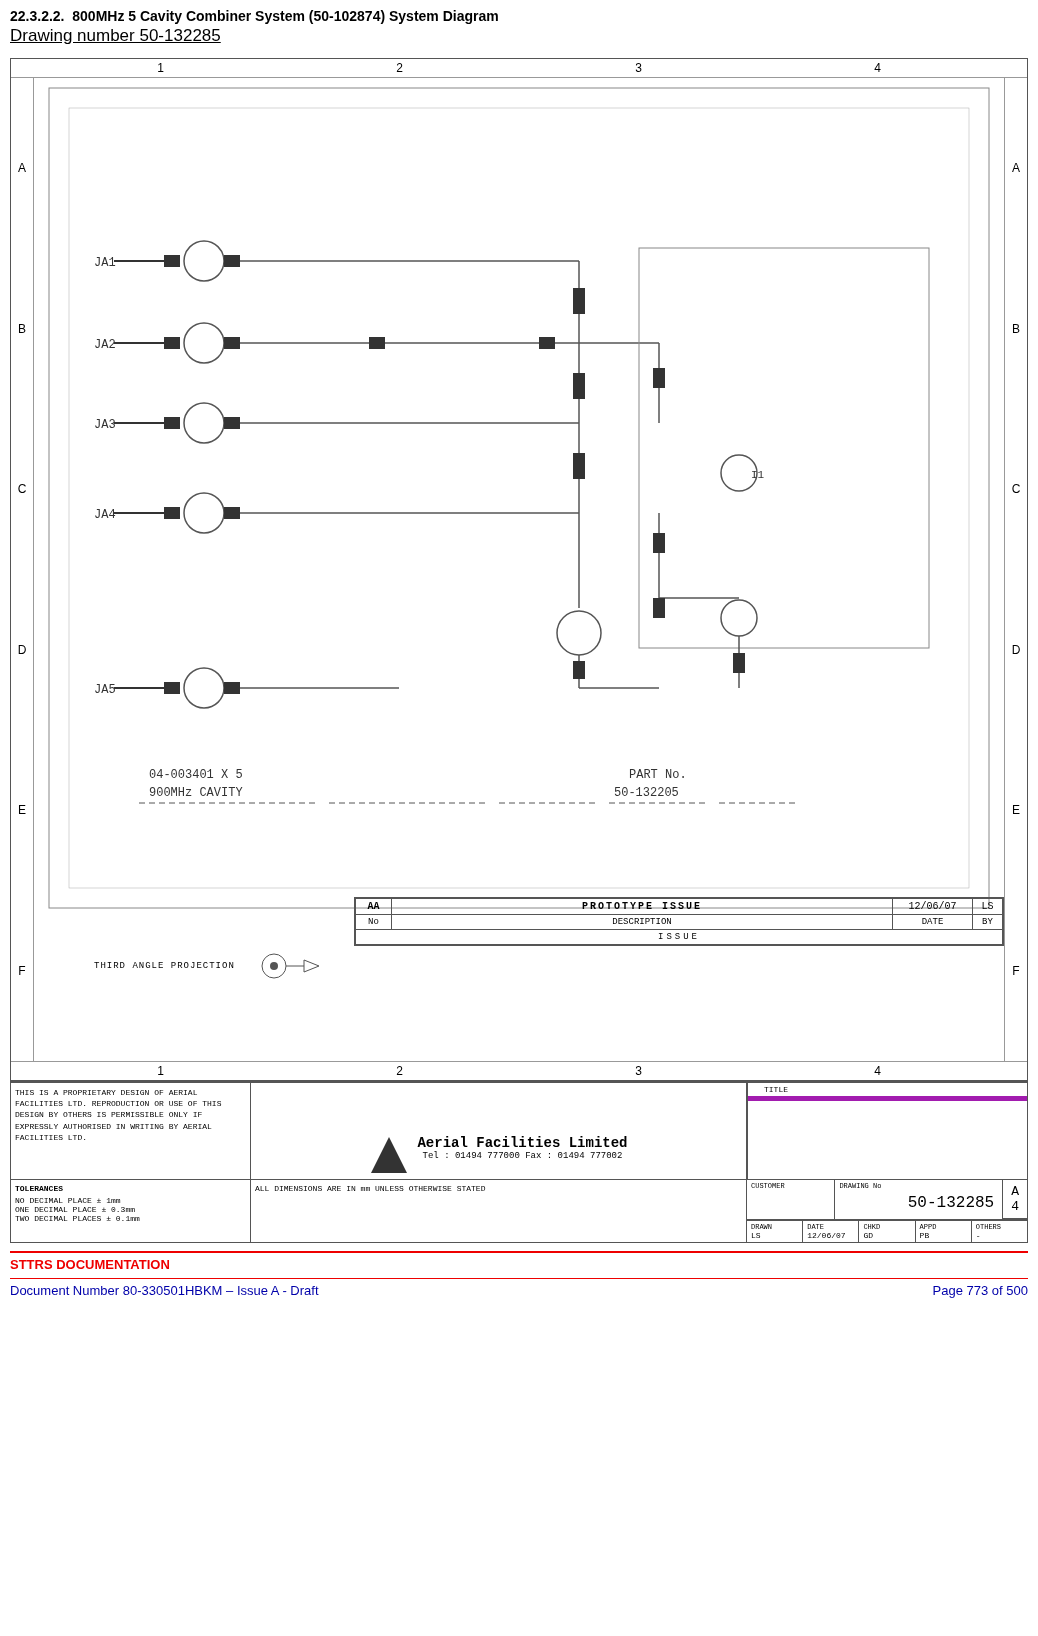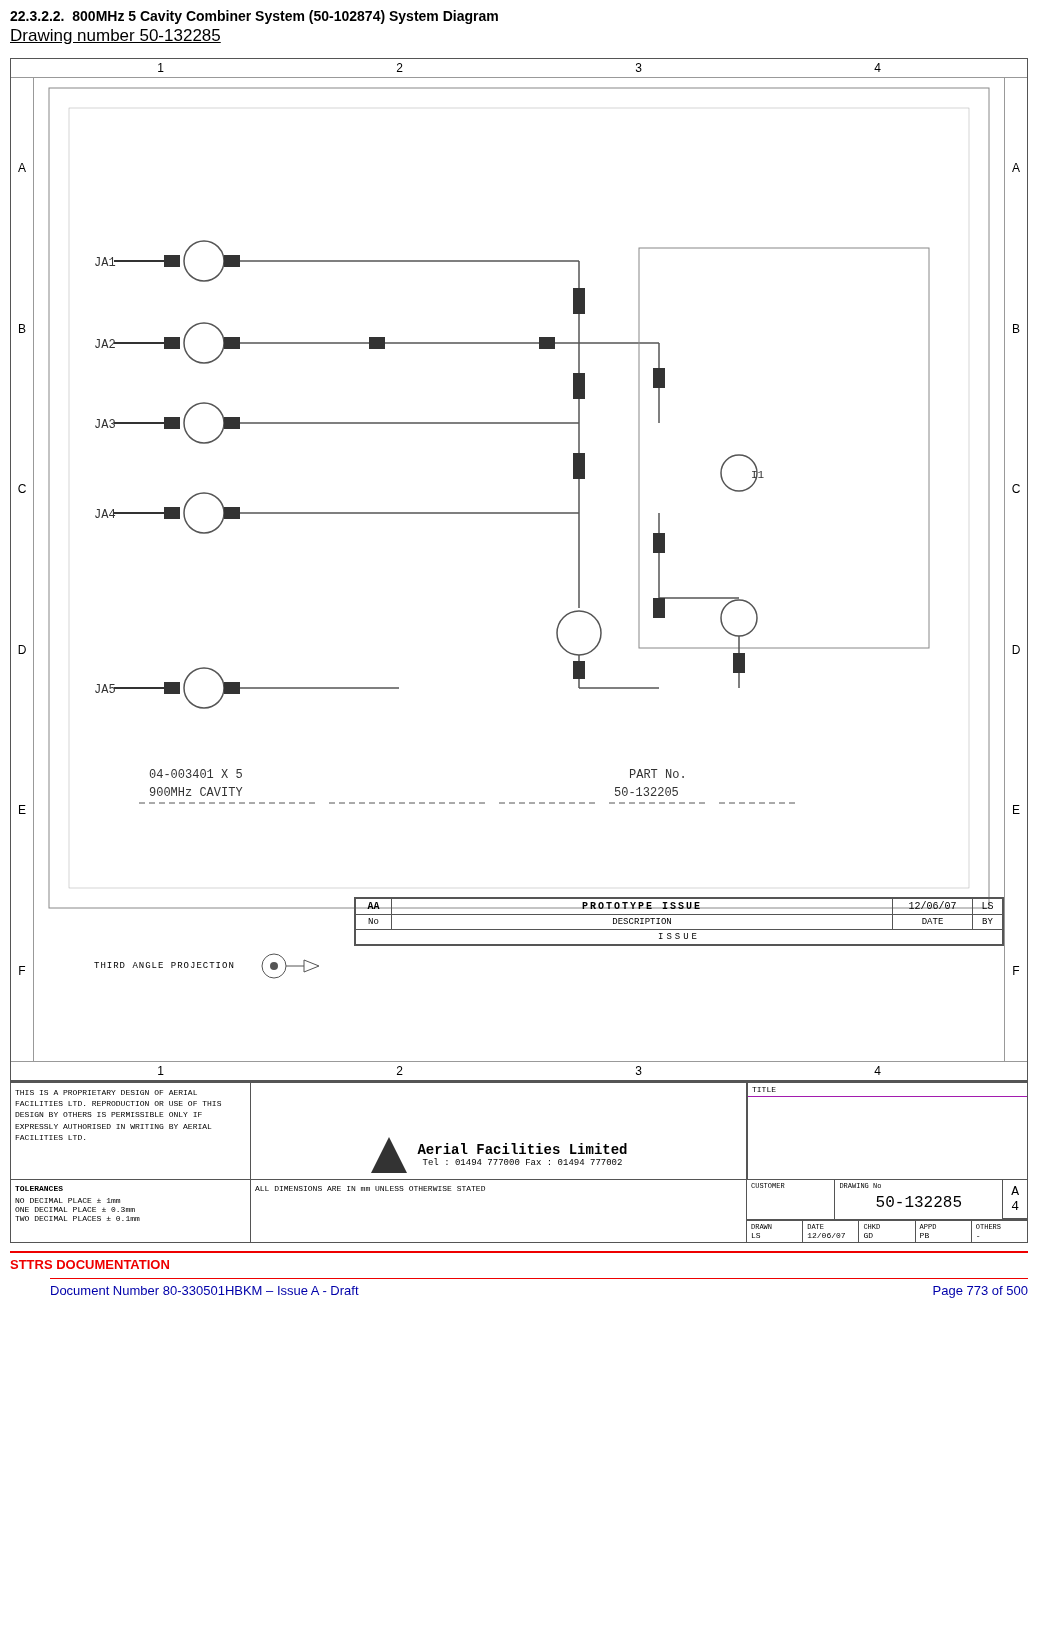--- a/index.html
+++ b/index.html
@@ -122,21 +122,20 @@
       flex: 1;
       display: flex;
       align-items: center;
       justify-content: center;
       border-right: 1px solid #555;
       padding: 4px;
     }
 
     .company-logo {
       display: flex;
-      align-items: center;
       gap: 8px;
       margin-top: 48px;
     }
 
     .company-name-block {
       font-family: 'Courier New', monospace;
       font-size: 14px;
       font-weight: bold;
       text-align: center;
     }
@@ -144,22 +143,22 @@
     .title-info-block {
       width: 280px;
       display: flex;
       flex-direction: column;
       border-left: 1px solid #555;
     }
 
     .title-label {
       font-size: 8px;
       font-family: 'Courier New', monospace;
-      padding: 2px 4px;
-      border-bottom: 1px solid #a21caf;
+      padding: 2px 16px;
+      border-bottom: 5px solid #a21caf;
     }
 
     .title-value {
       font-size: 13px;
       font-family: 'Courier New', monospace;
       padding: 4px;
       text-align: center;
       border-bottom: 1px solid #555;
       line-height: 1.5;
     }
@@ -224,21 +223,21 @@
       font-family: 'Courier New', monospace;
       padding: 2px 4px;
       border-right: 1px solid #555;
     }
 
     
     .drawing-no-big {
       font-size: 16px;
       font-family: 'Courier New', monospace;
       padding: 4px;
-      text-align: center;
+      text-align: right;
     }
 
     
     .rev-block {
       font-size: 12px;
       font-family: 'Courier New', monospace;
       padding: 4px;
       text-align: center;
       border-left: 1px solid #555;
       border-bottom: 1px solid #555;
@@ -258,21 +257,20 @@
       margin-bottom: 6px;
     }
 
     .footer-bottom {
       display: flex;
       justify-content: space-between;
       color: #00a;
       font-size: 13px;
       border-top: 1px solid #e00;
       padding-top: 4px;
-      margin-left: 40px;
     }
   </style>
 </head>
 <body>
 
 <div class="page-container">
 
   <div class="page-title">
     <span>22.3.2.2.</span>&nbsp;&nbsp;<span>800MHz 5 Cavity Combiner System (50-102874) System Diagram</span>
   </div>

